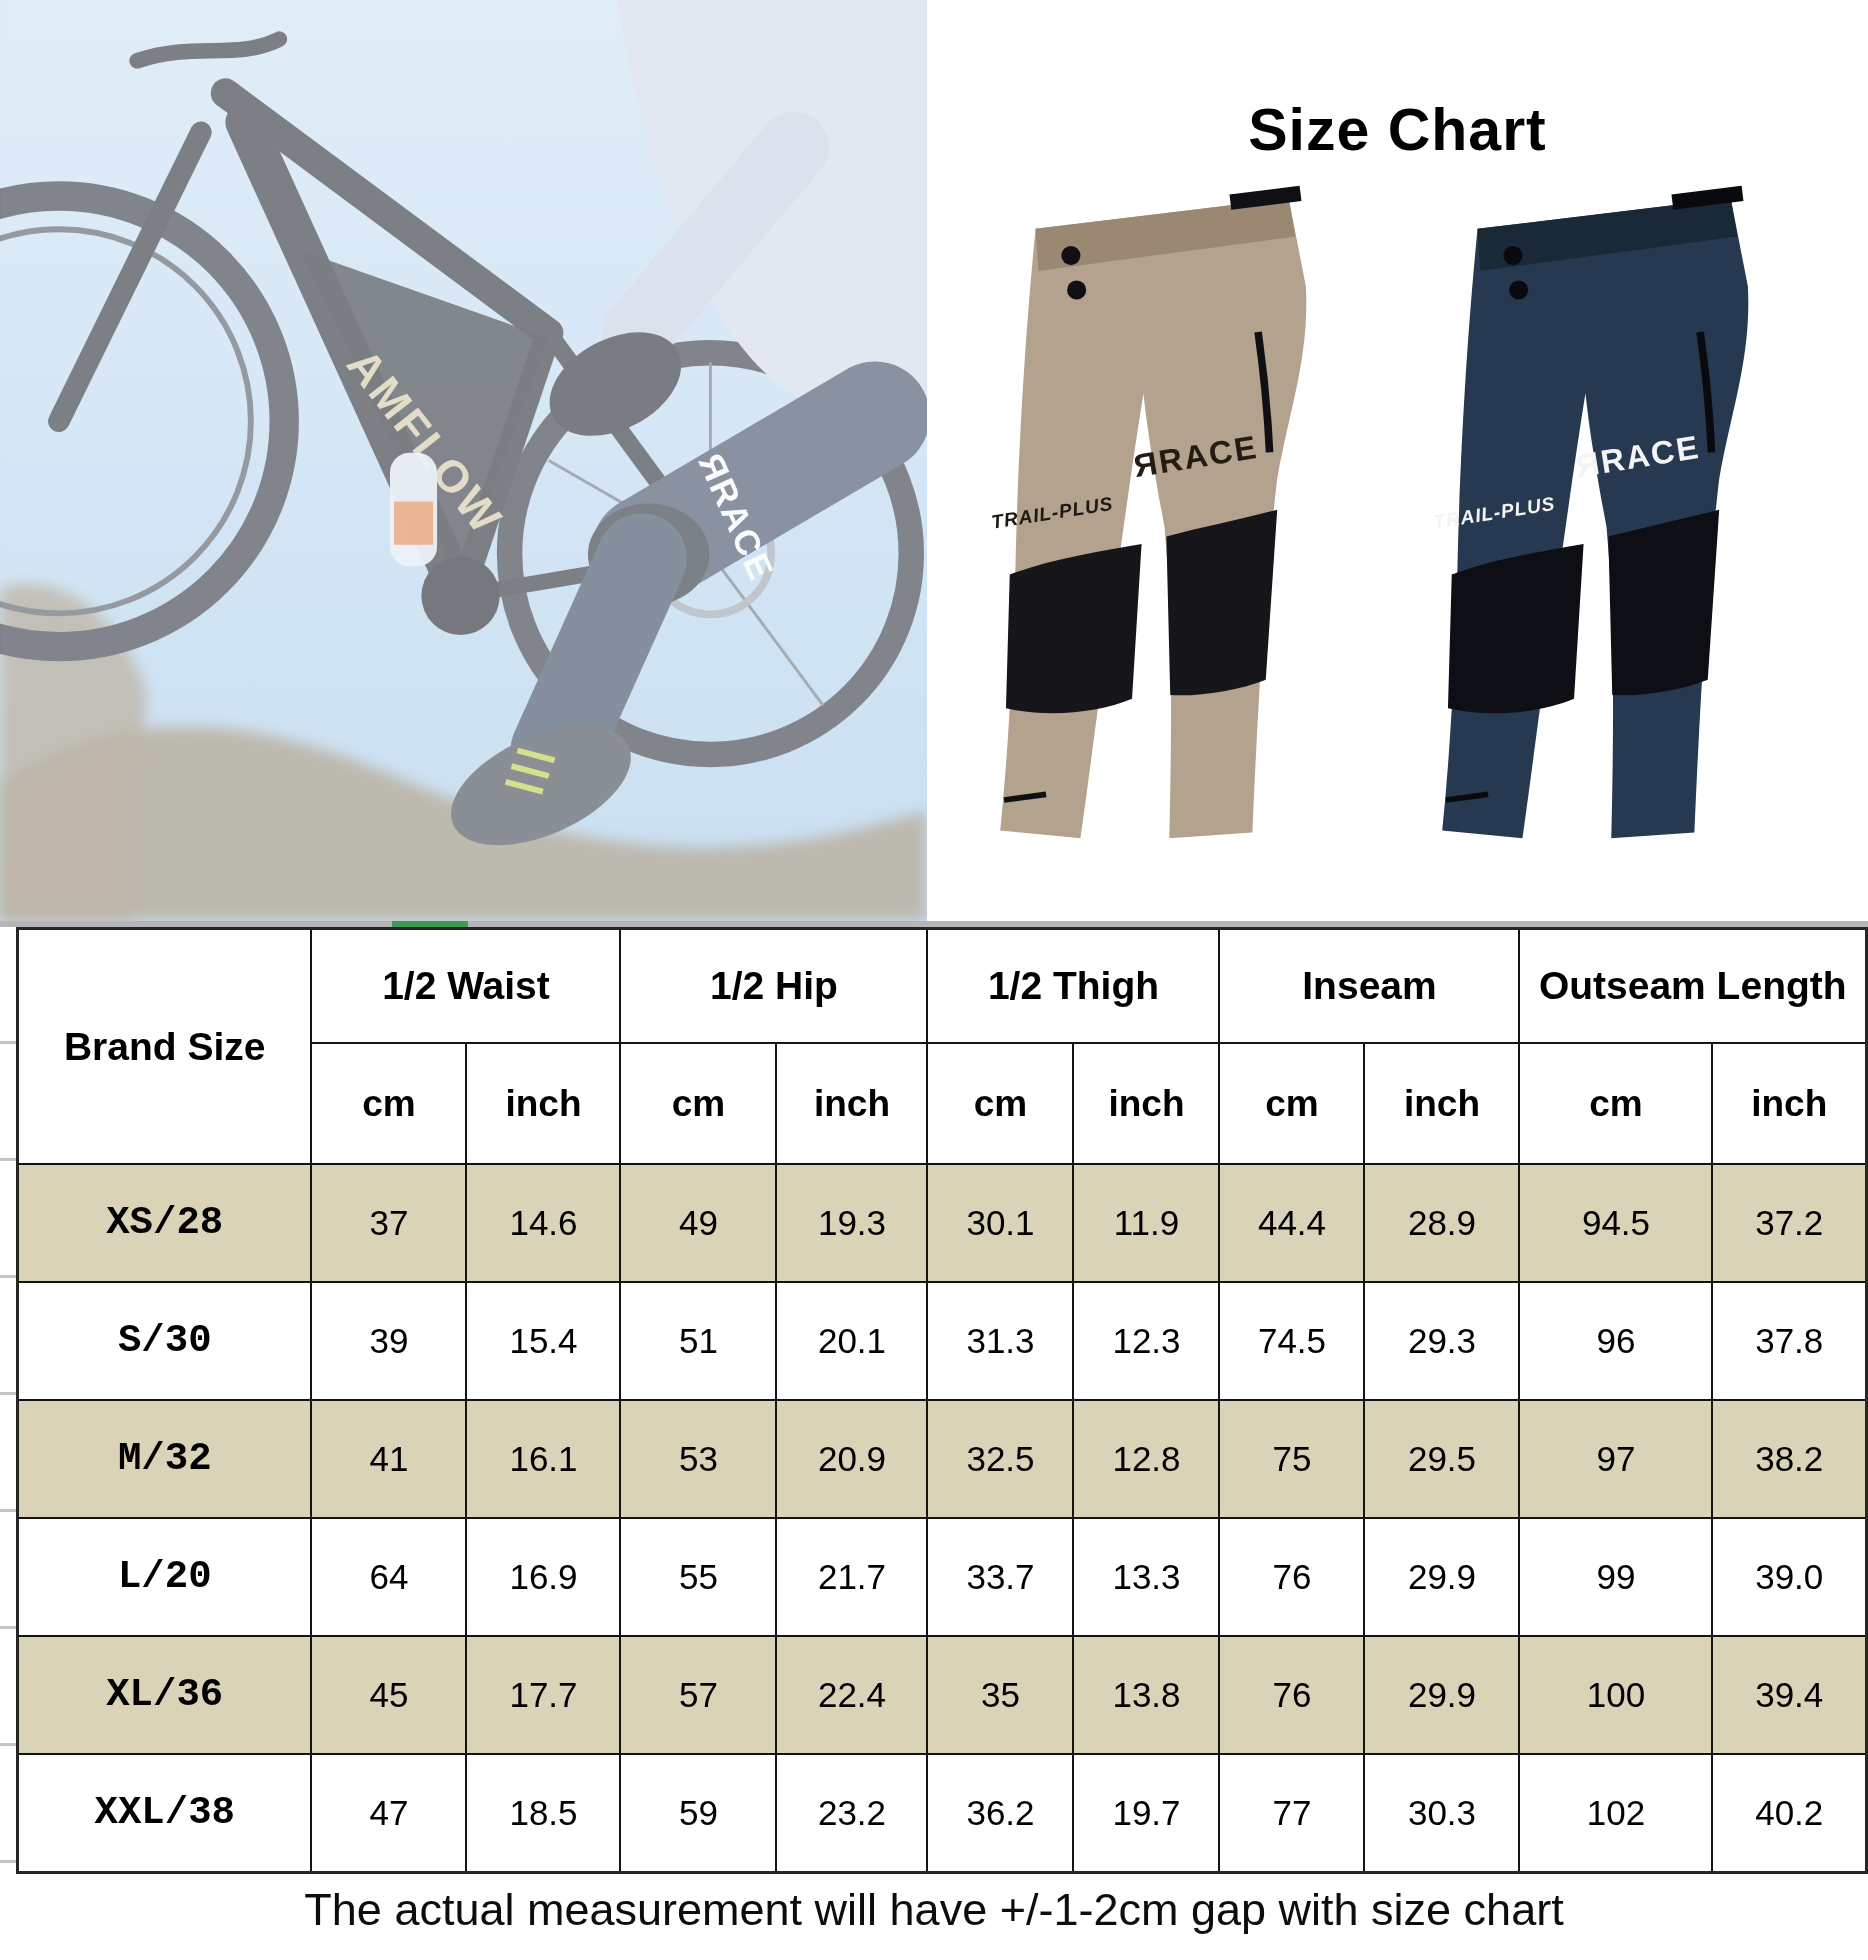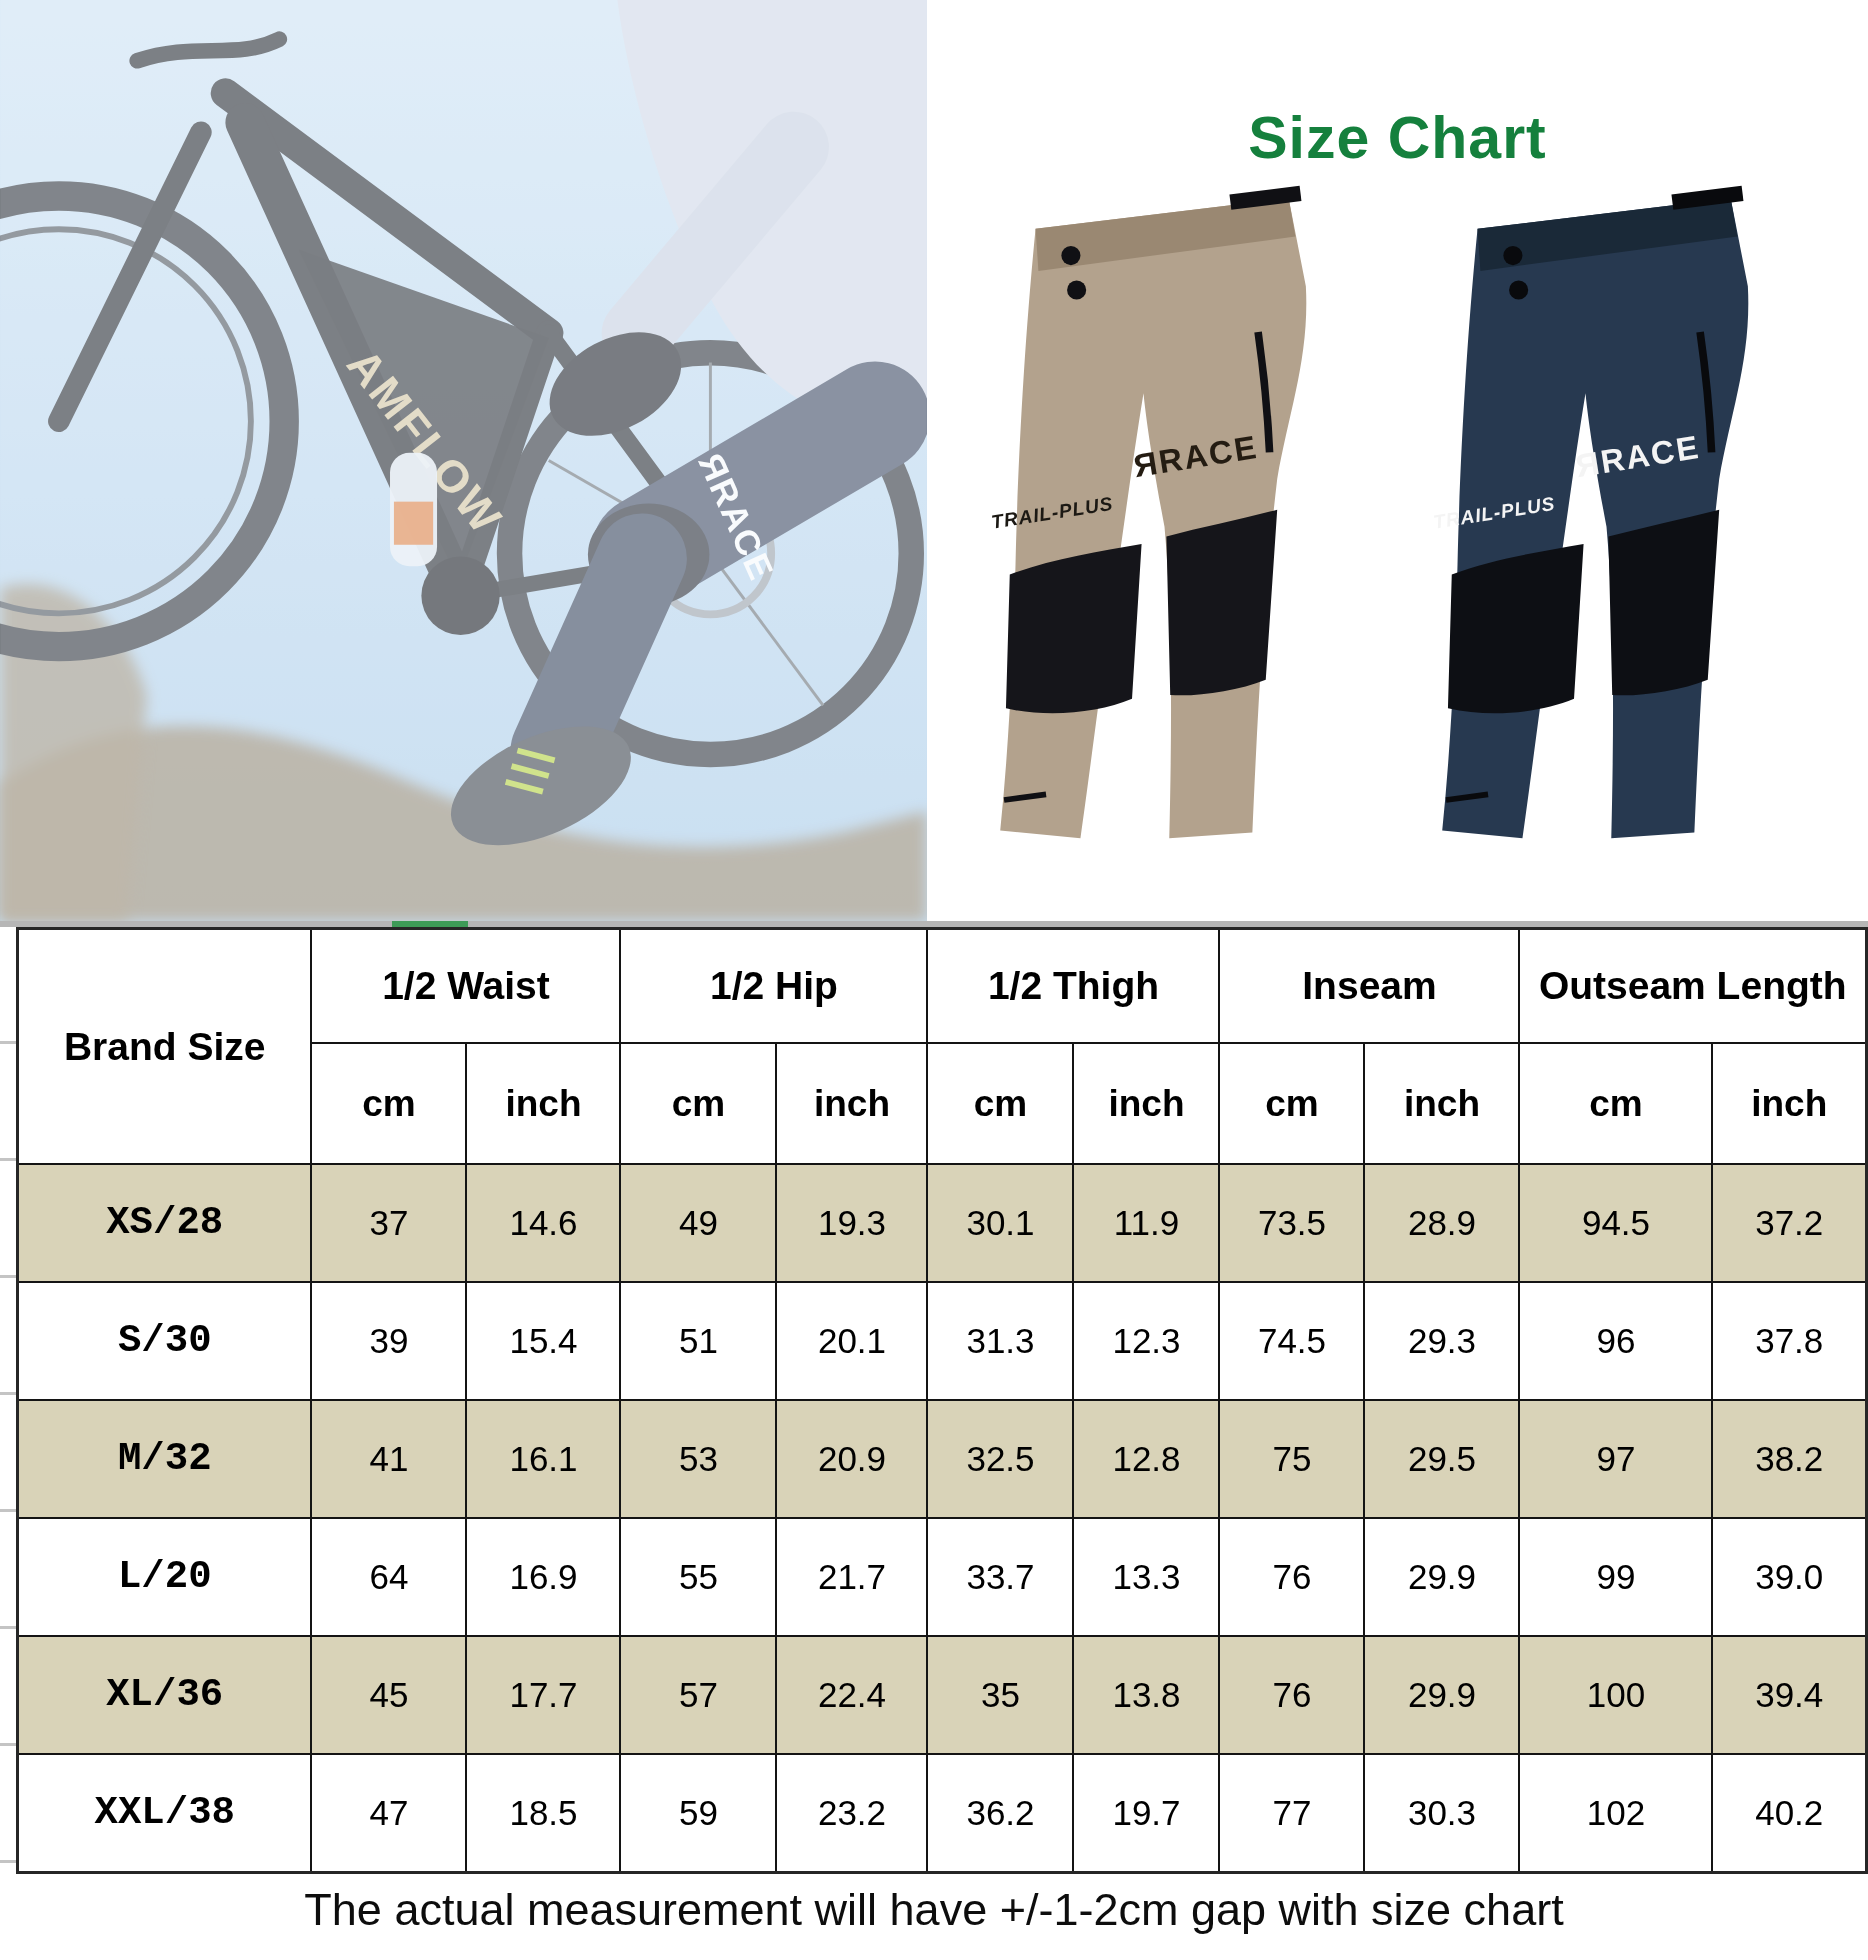--- a/index.html
+++ b/index.html
@@ -4,22 +4,22 @@
 <style>
   html,body{margin:0;padding:0;background:#ffffff;}
   .page{position:relative;width:1868px;height:1960px;background:#ffffff;overflow:hidden;
         font-family:"Liberation Sans", sans-serif;color:#000;}
 
   
   .top{position:absolute;left:0;top:0;width:1868px;height:921px;display:flex;}
   .photo-panel{position:relative;width:927px;height:921px;overflow:hidden;background:#cfe3f4;}
   .photo-panel svg{display:block;}
   .chart-panel{position:relative;width:941px;height:921px;background:#ffffff;overflow:hidden;}
-  .chart-title{position:absolute;left:0;top:104px;width:100%;text-align:center;
-               font-size:59px;font-weight:bold;color:#15803d;letter-spacing:1px;}
+  .chart-title{position:absolute;left:0;top:96px;width:100%;text-align:center;
+               font-size:59px;font-weight:bold;color:#000000;letter-spacing:1px;}
   .pants{position:absolute;top:162px;}
   .pants.left{left:27.4px;}
   .pants.right{left:469px;}
 
   
   .sep-strip{position:absolute;left:0;top:921px;width:1868px;height:5.9px;background:#b6b6b6;}
   .sep-green{position:absolute;left:392px;top:0;width:76px;height:5.9px;background:#3d9b57;}
 
   
   .table-wrap{position:absolute;left:0;top:927px;width:1868px;display:flex;align-items:stretch;}
@@ -202,21 +202,21 @@
       </thead>
       <tbody id="size-rows">
           <tr class="alt">
             <td class="size-cell">XS/28</td>
             <td class="value-cell">37</td>
             <td class="value-cell">14.6</td>
             <td class="value-cell">49</td>
             <td class="value-cell">19.3</td>
             <td class="value-cell">30.1</td>
             <td class="value-cell">11.9</td>
-            <td class="value-cell">73.5</td>
+            <td class="value-cell">44.4</td>
             <td class="value-cell">28.9</td>
             <td class="value-cell">94.5</td>
             <td class="value-cell">37.2</td>
           </tr>
           <tr class="plain">
             <td class="size-cell">S/30</td>
             <td class="value-cell">39</td>
             <td class="value-cell">15.4</td>
             <td class="value-cell">51</td>
             <td class="value-cell">20.1</td>

